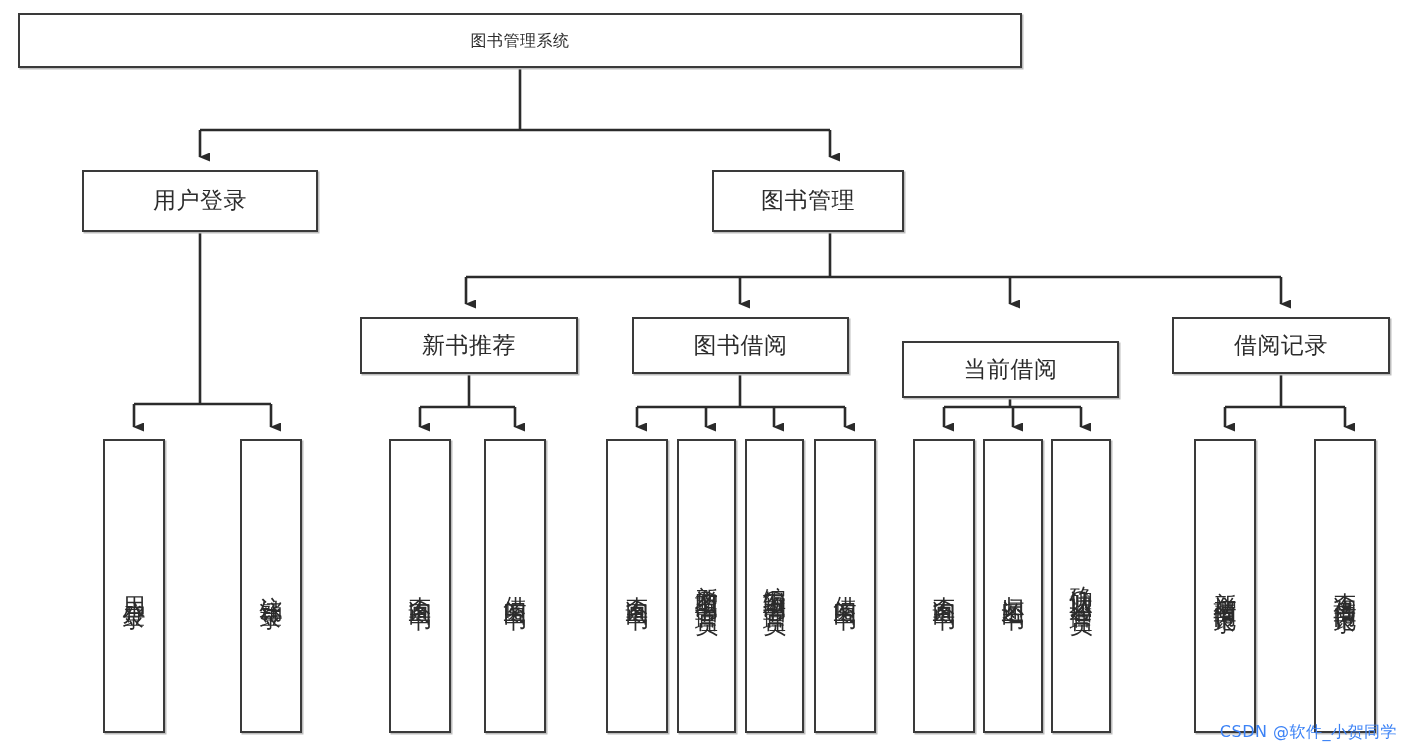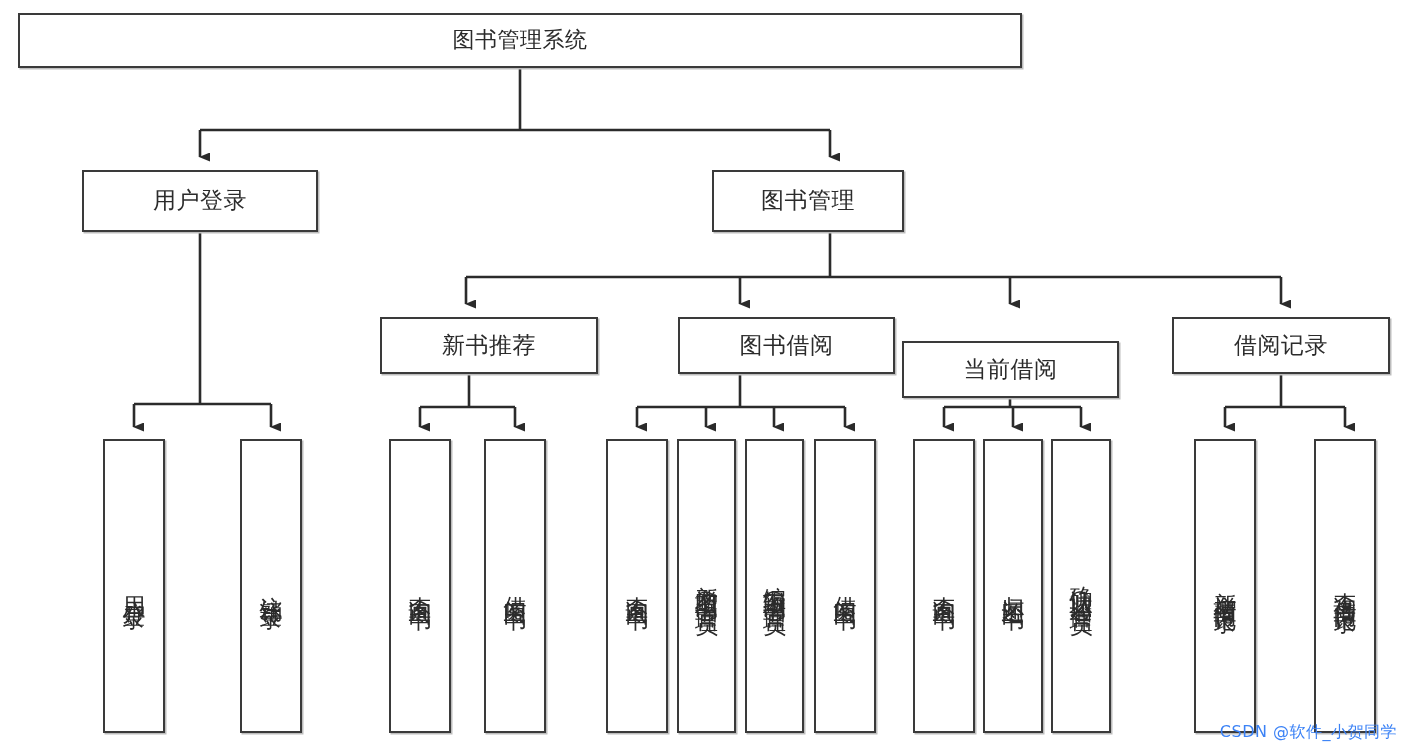--- a/index.html
+++ b/index.html
@@ -42,21 +42,21 @@
     text-align: center;
     white-space: pre-line;
     letter-spacing: 0.5px;
   }
   .node.root {
     left: 18px;
     top: 13px;
     width: 1004px;
     height: 55px;
   }
-  .node.root .node-label { font-size: 22px; }
+  .node.root .node-label { font-size: 16px; }
 
   .node.level2 {
     height: 62px;
   }
   .node.level2 .node-label { font-size: 23px; }
 
   .node.level3 {
     height: 57px;
   }
   .node.level3 .node-label { font-size: 23px; }
@@ -145,24 +145,24 @@
     <span class="node-label">图书管理系统</span>
   </div>
 
   <div class="node level2" style="left:82px; top:170px; width:236px;">
     <span class="node-label">用户登录</span>
   </div>
   <div class="node level2" style="left:712px; top:170px; width:192px;">
     <span class="node-label">图书管理</span>
   </div>
 
-  <div class="node level3" style="left:360px; top:317px; width:218px;margin-left:20px;">
+  <div class="node level3" style="left:360px; top:317px; width:218px;">
     <span class="node-label">新书推荐</span>
   </div>
-  <div class="node level3" style="left:632px; top:317px; width:217px;margin-left:46px;">
+  <div class="node level3" style="left:632px; top:317px; width:217px;">
     <span class="node-label">图书借阅</span>
   </div>
   <div class="node level3" style="left:902px; top:317px; width:217px;margin-top:24px;">
     <span class="node-label">当前借阅</span>
   </div>
   <div class="node level3" style="left:1172px; top:317px; width:218px;">
     <span class="node-label">借阅记录</span>
   </div>
 
   <div class="node leaf" style="left:103px; top:439px; width:62px;">

